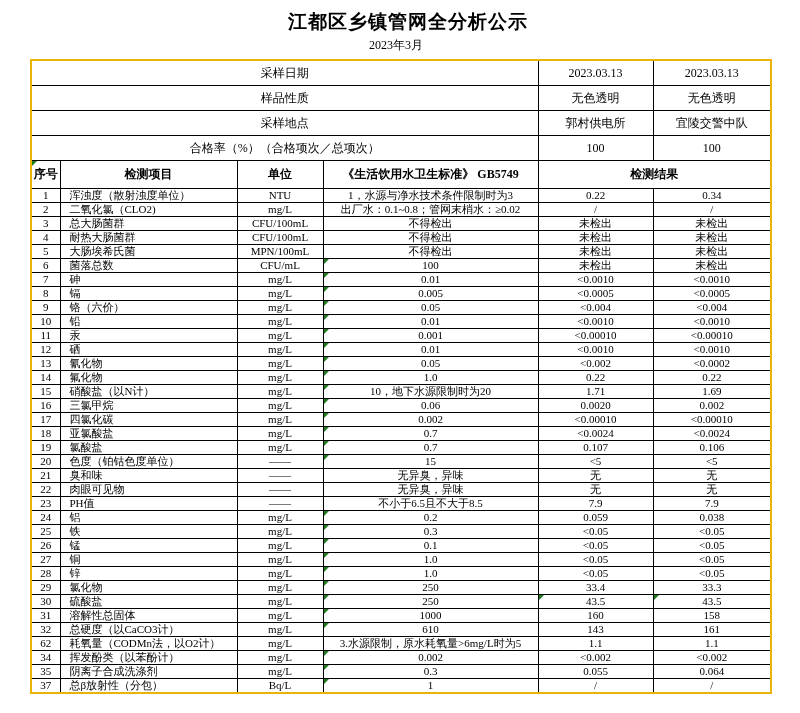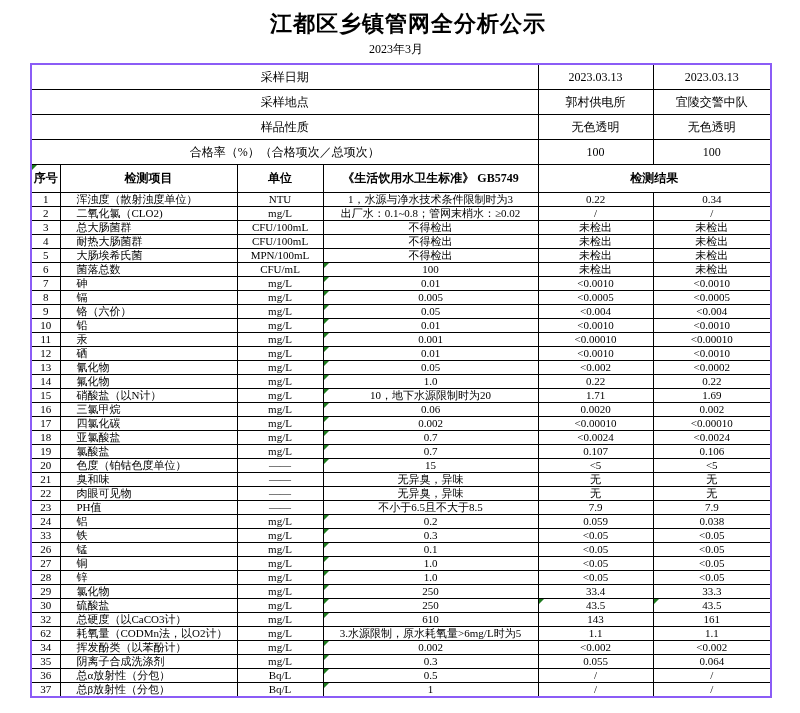--- a/index.html
+++ b/index.html
@@ -3,40 +3,40 @@
 <meta charset="utf-8">
 <style>
   html,body{margin:0;padding:0;}
   body{
     width:800px;height:713px;background:#ffffff;color:#000;
     font-family:"Liberation Serif","DejaVu Serif",serif;
     overflow:hidden;
   }
   .page-title{
     margin:9px 0 2px 16px;text-align:center;
-    font-size:22px;font-weight:bold;letter-spacing:1px;
+    font-size:19px;font-weight:bold;letter-spacing:1px;
     font-family:"DejaVu Sans","Liberation Sans",sans-serif;
   }
   .page-subtitle{
     text-align:center;font-size:12px;margin:0 8px 5px 0;
   }
   table{
     width:740px;margin-left:30px;
     border-collapse:collapse;table-layout:fixed;
-    border:2px solid #8b5cf6;
+    border:2px solid #eab308;
   }
   td{
     border:1px solid #000;padding:0;position:relative;
     text-align:center;vertical-align:middle;
     white-space:nowrap;overflow:hidden;
   }
   tr.info-row td{height:24px;font-size:12px;}
   tr.colhead-row td{height:27px;font-size:12px;font-weight:bold;}
   tr.data-row td{height:13px;font-size:11px;line-height:13px;}
-  td.item-cell{text-align:left;padding-left:16px;}
+  td.item-cell{text-align:left;padding-left:9px;}
   .flag{
     position:absolute;top:0;left:0;width:0;height:0;
     border-top:5px solid #1e7b1e;border-right:5px solid transparent;
     display:block;
   }
 </style>
 </head>
 <body>
 
 <div class="page-title">江都区乡镇管网全分析公示</div>
@@ -51,28 +51,28 @@
     <col style="width:115px">
     <col style="width:118px">
   </colgroup>
   <tbody id="info-body">
       <tr class="info-row">
         <td colspan="4"><span>采样日期</span></td>
         <td><span>2023.03.13</span></td>
         <td><span>2023.03.13</span></td>
       </tr>
       <tr class="info-row">
+        <td colspan="4"><span>样品性质</span></td>
+        <td><span>无色透明</span></td>
+        <td><span>无色透明</span></td>
+      </tr>
+      <tr class="info-row">
         <td colspan="4"><span>采样地点</span></td>
         <td><span>郭村供电所</span></td>
         <td><span>宜陵交警中队</span></td>
-      </tr>
-      <tr class="info-row">
-        <td colspan="4"><span>样品性质</span></td>
-        <td><span>无色透明</span></td>
-        <td><span>无色透明</span></td>
       </tr>
       <tr class="info-row">
         <td colspan="4"><span>合格率（%）（合格项次／总项次）</span></td>
         <td><span>100</span></td>
         <td><span>100</span></td>
       </tr>
     </tbody>
   <tbody>
     <tr class="colhead-row">
       <td><span class="flag" style="border-top-color: rgb(30, 123, 30);"></span><span>序号</span></td>
@@ -269,21 +269,21 @@
       </tr>
       <tr class="data-row">
         <td><span>24</span></td>
         <td class="item-cell"><span>铝</span></td>
         <td><span>mg/L</span></td>
         <td><span class="flag" style="border-top-color: rgb(30, 123, 30);"></span><span>0.2</span></td>
         <td><span>0.059</span></td>
         <td><span>0.038</span></td>
       </tr>
       <tr class="data-row">
-        <td><span>33</span></td>
+        <td><span>25</span></td>
         <td class="item-cell"><span>铁</span></td>
         <td><span>mg/L</span></td>
         <td><span class="flag" style="border-top-color: rgb(30, 123, 30);"></span><span>0.3</span></td>
         <td><span>&lt;0.05</span></td>
         <td><span>&lt;0.05</span></td>
       </tr>
       <tr class="data-row">
         <td><span>26</span></td>
         <td class="item-cell"><span>锰</span></td>
         <td><span>mg/L</span></td>
@@ -317,20 +317,28 @@
       </tr>
       <tr class="data-row">
         <td><span>30</span></td>
         <td class="item-cell"><span>硫酸盐</span></td>
         <td><span>mg/L</span></td>
         <td><span class="flag" style="border-top-color: rgb(30, 123, 30);"></span><span>250</span></td>
         <td><span class="flag" style="border-top-color: rgb(30, 123, 30);"></span><span>43.5</span></td>
         <td><span class="flag" style="border-top-color: rgb(30, 123, 30);"></span><span>43.5</span></td>
       </tr>
       <tr class="data-row">
+        <td><span>31</span></td>
+        <td class="item-cell"><span>溶解性总固体</span></td>
+        <td><span>mg/L</span></td>
+        <td><span class="flag" style="border-top-color: rgb(30, 123, 30);"></span><span>1000</span></td>
+        <td><span>160</span></td>
+        <td><span>158</span></td>
+      </tr>
+      <tr class="data-row">
         <td><span>32</span></td>
         <td class="item-cell"><span>总硬度（以CaCO3计）</span></td>
         <td><span>mg/L</span></td>
         <td><span class="flag" style="border-top-color: rgb(30, 123, 30);"></span><span>610</span></td>
         <td><span>143</span></td>
         <td><span>161</span></td>
       </tr>
       <tr class="data-row">
         <td><span>62</span></td>
         <td class="item-cell"><span>耗氧量（CODMn法，以O2计）</span></td>
@@ -347,28 +355,20 @@
         <td><span>&lt;0.002</span></td>
         <td><span>&lt;0.002</span></td>
       </tr>
       <tr class="data-row">
         <td><span>35</span></td>
         <td class="item-cell"><span>阴离子合成洗涤剂</span></td>
         <td><span>mg/L</span></td>
         <td><span class="flag" style="border-top-color: rgb(30, 123, 30);"></span><span>0.3</span></td>
         <td><span>0.055</span></td>
         <td><span>0.064</span></td>
-      </tr>
-      <tr class="data-row">
-        <td><span>36</span></td>
-        <td class="item-cell"><span>总α放射性（分包）</span></td>
-        <td><span>Bq/L</span></td>
-        <td><span class="flag" style="border-top-color: rgb(30, 123, 30);"></span><span>0.5</span></td>
-        <td><span>/</span></td>
-        <td><span>/</span></td>
       </tr>
       <tr class="data-row">
         <td><span>37</span></td>
         <td class="item-cell"><span>总β放射性（分包）</span></td>
         <td><span>Bq/L</span></td>
         <td><span class="flag" style="border-top-color: rgb(30, 123, 30);"></span><span>1</span></td>
         <td><span>/</span></td>
         <td><span>/</span></td>
       </tr>
     </tbody>

